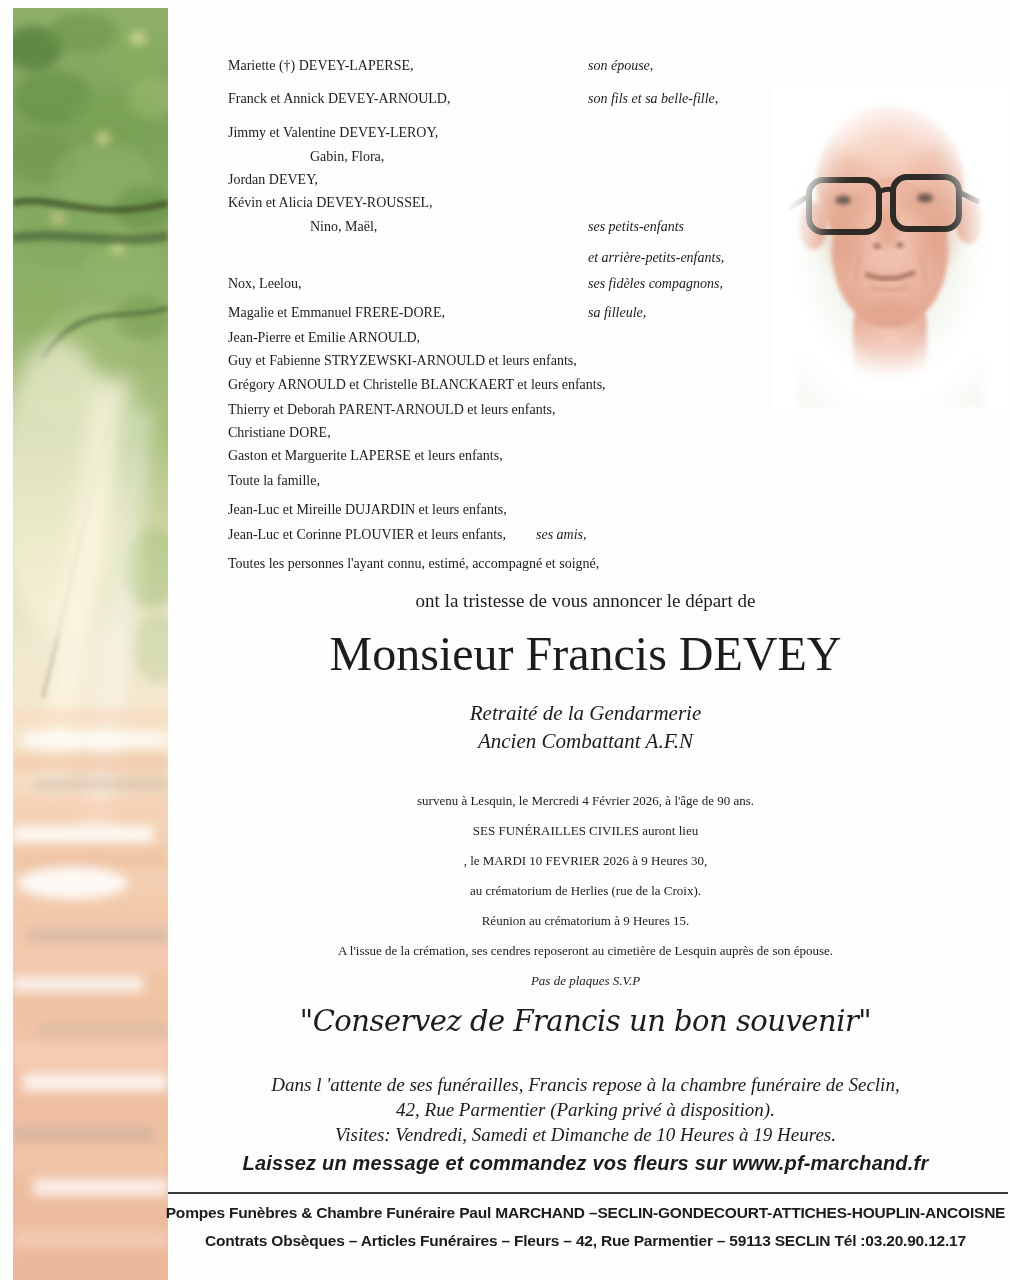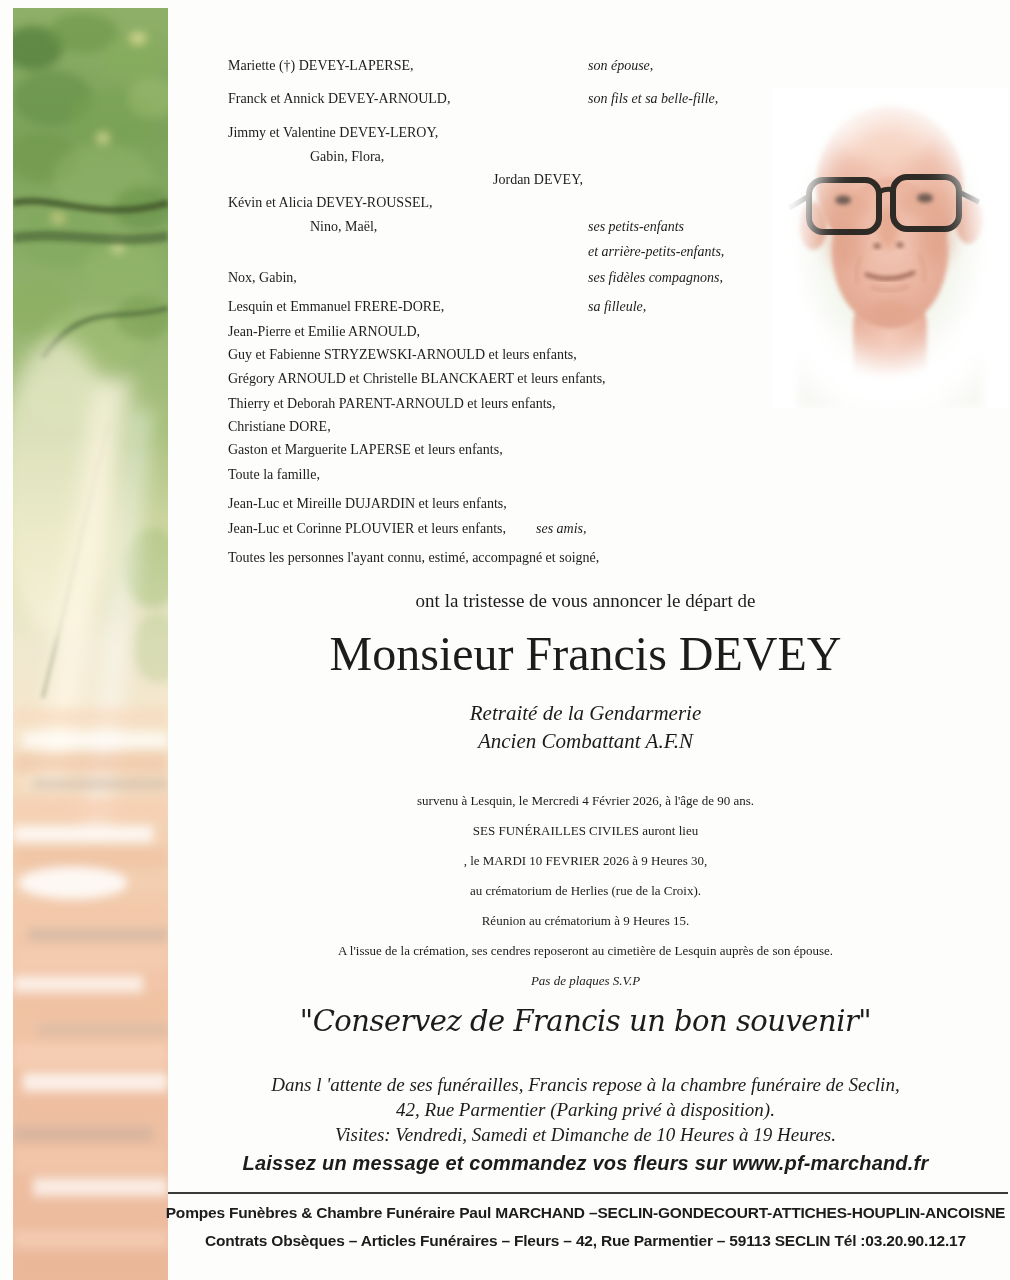--- a/index.html
+++ b/index.html
@@ -210,26 +210,26 @@
 
       <ellipse cx="117" cy="152" rx="110" ry="150" fill="none" stroke="#ffffff" stroke-width="58" filter="url(#pb14)"></ellipse>
     </svg>
   </div>
 
   <div class="family" id="family-rows">
       <div class="frow" style="margin-top: 0px;"><span class="fname">Mariette (†) DEVEY-LAPERSE,</span><span class="frel">son épouse,</span></div>
       <div class="frow" style="margin-top: 10px;"><span class="fname">Franck et Annick DEVEY-ARNOULD,</span><span class="frel">son fils et sa belle-fille,</span></div>
       <div class="frow" style="margin-top: 11px;"><span class="fname">Jimmy et Valentine DEVEY-LEROY,</span></div>
       <div class="frow" style="margin-top: 1px;"><span class="fname indent">Gabin, Flora,</span></div>
-      <div class="frow" style="margin-top: 0px; text-align: center;"><span class="fname">Jordan DEVEY,</span></div>
+      <div class="frow" style="margin-top: 0px;"><span class="fname">Jordan DEVEY,</span></div>
       <div class="frow" style="margin-top: 0px;"><span class="fname">Kévin et Alicia DEVEY-ROUSSEL,</span></div>
       <div class="frow" style="margin-top: 1px;"><span class="fname indent">Nino, Maël,</span><span class="frel">ses petits-enfants</span></div>
-      <div class="frow" style="margin-top: 2px;"><span class="fname"></span><span class="frel">et arrière-petits-enfants,</span></div>
-      <div class="frow" style="margin-top: 3px;"><span class="fname">Nox, Gabin,</span><span class="frel">ses fidèles compagnons,</span></div>
-      <div class="frow" style="margin-top: 6px;"><span class="fname">Lesquin et Emmanuel FRERE-DORE,</span><span class="frel">sa filleule,</span></div>
+      <div class="frow" style="margin-top: 8px;"><span class="fname"></span><span class="frel">et arrière-petits-enfants,</span></div>
+      <div class="frow" style="margin-top: 3px;"><span class="fname">Nox, Leelou,</span><span class="frel">ses fidèles compagnons,</span></div>
+      <div class="frow" style="margin-top: 6px;"><span class="fname">Magalie et Emmanuel FRERE-DORE,</span><span class="frel">sa filleule,</span></div>
       <div class="frow" style="margin-top: 2px;"><span class="fname">Jean-Pierre et Emilie ARNOULD,</span></div>
       <div class="frow" style="margin-top: 0px;"><span class="fname">Guy et Fabienne STRYZEWSKI-ARNOULD et leurs enfants,</span></div>
       <div class="frow" style="margin-top: 1px;"><span class="fname">Grégory ARNOULD et Christelle BLANCKAERT et leurs enfants,</span></div>
       <div class="frow" style="margin-top: 2px;"><span class="fname">Thierry et Deborah PARENT-ARNOULD et leurs enfants,</span></div>
       <div class="frow" style="margin-top: 0px;"><span class="fname">Christiane DORE,</span></div>
       <div class="frow" style="margin-top: 0px;"><span class="fname">Gaston et Marguerite LAPERSE et leurs enfants,</span></div>
       <div class="frow" style="margin-top: 2px;"><span class="fname">Toute la famille,</span></div>
       <div class="frow" style="margin-top: 6px;"><span class="fname">Jean-Luc et Mireille DUJARDIN et leurs enfants,</span></div>
       <div class="frow" style="margin-top: 2px;"><span class="fname">Jean-Luc et Corinne PLOUVIER et leurs enfants,</span><span class="frel-inline">ses amis,</span></div>
       <div class="frow" style="margin-top: 6px;"><span class="fname">Toutes les personnes l'ayant connu, estimé, accompagné et soigné,</span></div>

